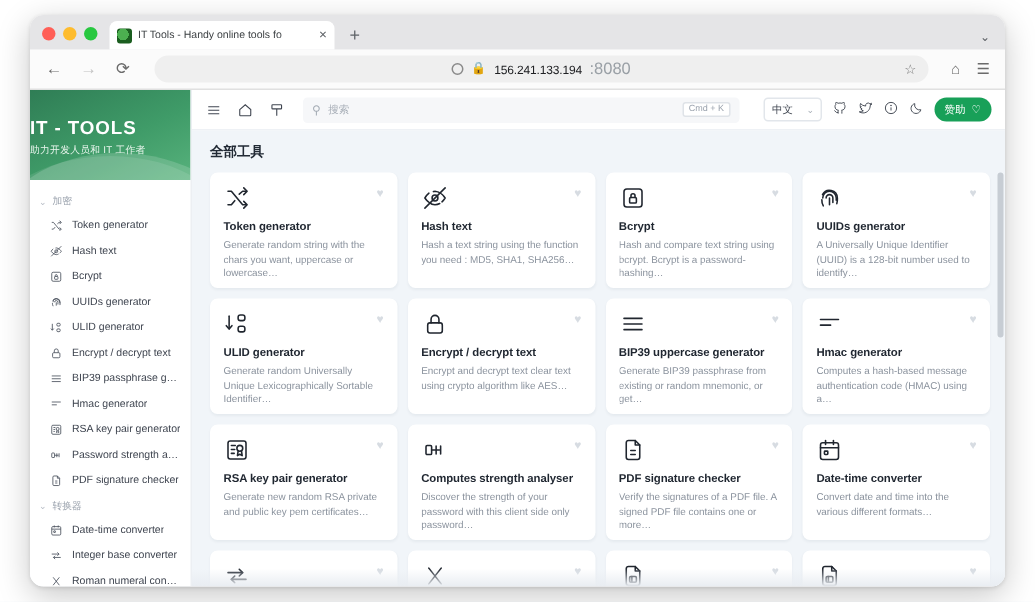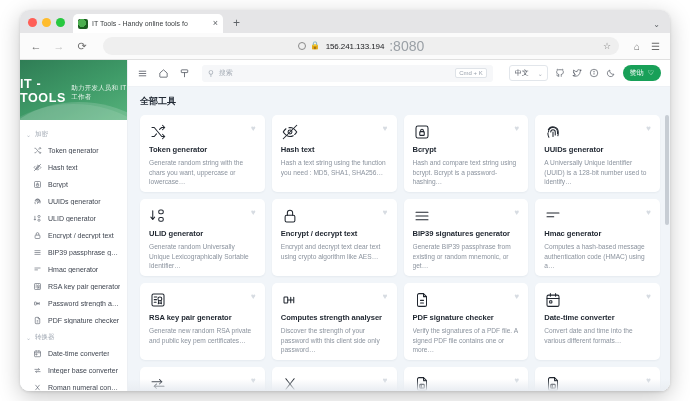--- a/index.html
+++ b/index.html
@@ -84,21 +84,21 @@
     display: flex; align-items: center;
     justify-content: center;
     gap: 5px;
     margin: 0 4px;
     position: relative;
   }
   .omni-left { display: flex; align-items: center; gap: 5px; }
   #shield-icon-omni { width: 8px; height: 8px; border: 1px solid #8a8a8a; border-radius: 50%; }
   #lock-icon { font-size: 8px; color: #d26b6b; line-height: 1; }
   #url-text { font-size: 8px; color: #202124; letter-spacing: -0.1px; text-align: right; }
-  #url-port { font-size: 14px; color: #9aa0a6; }
+  #url-port { font-size: 11px; color: #9aa0a6; }
   #star-icon { position: absolute; right: 8px; font-size: 9px; color: #7a7a7a; }
   #extensions-icon { font-size: 10px; color: #6b6b6b; }
   #menu-icon { font-size: 10px; color: #6b6b6b; letter-spacing: 0; }
 
   
   #page { flex: 1; display: flex; background: #f1f5f9; overflow: hidden; position: relative; }
 
   
   #sidebar {
     width: 108px;
@@ -107,22 +107,22 @@
     display: flex; flex-direction: column;
     border-right: 1px solid #eceff3;
     overflow: hidden;
   }
   #sidebar-header {
     height: 60px;
     flex: none;
     background: linear-gradient(155deg, #2f7d55 0%, #3f9b68 55%, #57b27c 100%);
     position: relative;
     overflow: hidden;
-    display: flex; flex-direction: row;
-    align-items: center; justify-content: center;
+    display: flex; flex-direction: column;
+    justify-content: center;
     padding-top: 2px;
   }
   #sidebar-header::after {
     content: "";
     position: absolute; left: -20%; bottom: -34px;
     width: 150%; height: 52px;
     background: rgba(255,255,255,0.16);
     border-radius: 50% 50% 0 0 / 100% 100% 0 0;
   }
   #sidebar-header::before {
@@ -542,21 +542,21 @@
                   <rect x="13" y="14" width="6" height="5" rx="2"></rect>
                 </svg></span><span class="card-fav">♥</span><div class="card-title">ULID generator</div><div class="card-desc">Generate random Universally Unique Lexicographically Sortable Identifier…</div></div>
             <div class="card"><span class="card-ico"><svg viewBox="0 0 24 24">
                   <rect x="5.5" y="11" width="13" height="9" rx="2"></rect>
                   <path d="M8.5 11V7.8a3.5 3.5 0 0 1 7 0V11"></path>
                 </svg></span><span class="card-fav">♥</span><div class="card-title">Encrypt / decrypt text</div><div class="card-desc">Encrypt and decrypt text clear text using crypto algorithm like AES…</div></div>
             <div class="card"><span class="card-ico"><svg viewBox="0 0 24 24">
                   <line x1="4" y1="7" x2="20" y2="7"></line>
                   <line x1="4" y1="12" x2="20" y2="12"></line>
                   <line x1="4" y1="17" x2="20" y2="17"></line>
-                </svg></span><span class="card-fav">♥</span><div class="card-title">BIP39 signatures generator</div><div class="card-desc">Generate BIP39 passphrase from existing or random mnemonic, or get…</div></div>
+                </svg></span><span class="card-fav">♥</span><div class="card-title">BIP39 uppercase generator</div><div class="card-desc">Generate BIP39 passphrase from existing or random mnemonic, or get…</div></div>
             <div class="card"><span class="card-ico"><svg viewBox="0 0 24 24">
                   <line x1="4" y1="8" x2="20" y2="8"></line>
                   <line x1="4" y1="13" x2="13" y2="13"></line>
                 </svg></span><span class="card-fav">♥</span><div class="card-title">Hmac generator</div><div class="card-desc">Computes a hash-based message authentication code (HMAC) using a…</div></div>
             <div class="card"><span class="card-ico"><svg viewBox="0 0 24 24">
                   <rect x="4" y="4" width="16" height="16" rx="2"></rect>
                   <circle cx="14.5" cy="10.5" r="2.6"></circle>
                   <path d="M13 13l-.6 4 2.1-1.2 2.1 1.2-.6-4"></path>
                   <line x1="7" y1="8" x2="10.5" y2="8"></line>
                   <line x1="7" y1="11.5" x2="10" y2="11.5"></line>

